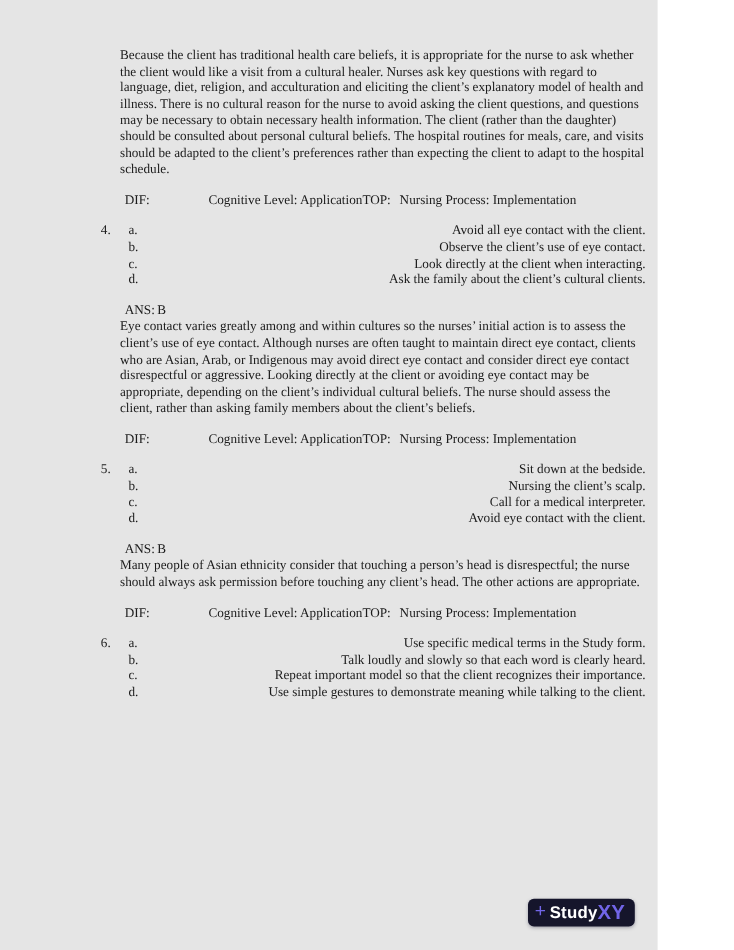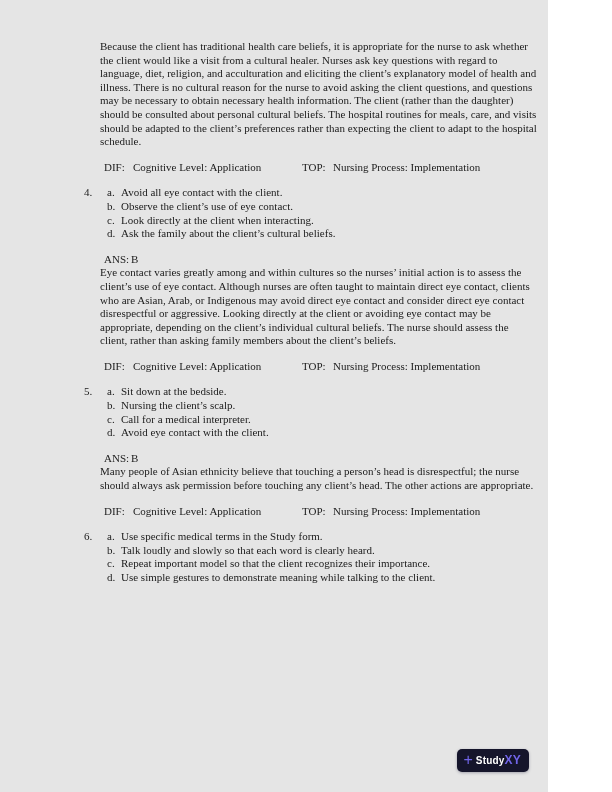--- a/index.html
+++ b/index.html
@@ -20,28 +20,28 @@
     position: absolute;
     left: 100px;
     top: 40px;
     width: 438px;
   }
   .block { margin-bottom: 12px; }
   .para { text-align: left; }
 
   .meta-line { padding-left: 4px; white-space: nowrap; }
   .meta-dif-label { display: inline-block; width: 29px; }
-  .meta-dif-value { display: inline-block; width: 169px; }
+  .meta-dif-value { display: inline-block; width: 169px; text-align: right; }
   .meta-top-label { display: inline-block; width: 31px; }
 
   .question { position: relative; }
   .q-number { position: absolute; left: -16px; top: 0; width: 15px; }
   .option { display: flex; padding-left: 7px; }
   .opt-letter { flex: 0 0 14px; }
-  .opt-text { flex: 1 1 auto; }
+  .opt-text { flex: 1 1 auto; text-align: right; }
 
   .ans-line { padding-left: 4px; }
   .ans-label { display: inline-block; width: 27px; }
 
   .brand-badge {
     position: absolute;
     right: 19px;
     bottom: 20px;
     height: 23px;
     padding: 0 8px 0 6px;
@@ -57,27 +57,27 @@
     color: var(--brand-accent, #7a6cec);
     font-size: 16px;
     font-weight: 400;
     line-height: 1;
     margin-right: 3px;
     transform: translateY(-1px);
   }
   .brand-study {
     color: var(--brand-text, #ffffff);
     font-weight: 700;
-    font-size: 10px;
+    font-size: 14px;
     letter-spacing: 0.2px;
   }
   .brand-xy {
     color: var(--brand-accent, #7a6cec);
     font-weight: 700;
-    font-size: 12px;
+    font-size: 17px;
     letter-spacing: 0.2px;
   }
 </style>
 </head>
 <body>
 
 <div class="page">
   <div class="content">
 
     <div class="block para">Because the client has traditional health care beliefs, it is appropriate for the nurse to ask whether the client would like a visit from a cultural healer. Nurses ask key questions with regard to language, diet, religion, and acculturation and eliciting the client’s explanatory model of health and illness. There is no cultural reason for the nurse to avoid asking the client questions, and questions may be necessary to obtain necessary health information. The client (rather than the daughter) should be consulted about personal cultural beliefs. The hospital routines for meals, care, and visits should be adapted to the client’s preferences rather than expecting the client to adapt to the hospital schedule.</div>
@@ -96,21 +96,21 @@
         <div class="option">
           <span class="opt-letter">b.</span>
             <span class="opt-text">Observe the client’s use of eye contact.</span>
         </div>
         <div class="option">
           <span class="opt-letter">c.</span>
             <span class="opt-text">Look directly at the client when interacting.</span>
         </div>
         <div class="option">
           <span class="opt-letter">d.</span>
-            <span class="opt-text">Ask the family about the client’s cultural beliefs.</span>
+            <span class="opt-text">Ask the family about the client’s cultural clients.</span>
         </div>
       </div>
     </div>
 
     <div class="block">
       <div class="ans-line">
         <span class="ans-label">ANS:</span><span class="ans-value">B</span>
       </div>
       <div class="para">Eye contact varies greatly among and within cultures so the nurses’ initial action is to assess the client’s use of eye contact. Although nurses are often taught to maintain direct eye contact, clients who are Asian, Arab, or Indigenous may avoid direct eye contact and consider direct eye contact disrespectful or aggressive. Looking directly at the client or avoiding eye contact may be appropriate, depending on the client’s individual cultural beliefs. The nurse should assess the client, rather than asking family members about the client’s beliefs.</div>
     </div>
@@ -138,21 +138,21 @@
           <span class="opt-letter">d.</span>
             <span class="opt-text">Avoid eye contact with the client.</span>
         </div>
       </div>
     </div>
 
     <div class="block">
       <div class="ans-line">
         <span class="ans-label">ANS:</span><span class="ans-value">B</span>
       </div>
-      <div class="para">Many people of Asian ethnicity believe that touching a person’s head is disrespectful; the nurse should always ask permission before touching any client’s head. The other actions are appropriate.</div>
+      <div class="para">Many people of Asian ethnicity consider that touching a person’s head is disrespectful; the nurse should always ask permission before touching any client’s head. The other actions are appropriate.</div>
     </div>
 
     <div class="block meta-line">
       <span class="meta-dif-label">DIF:</span><span class="meta-dif-value">Cognitive Level: Application</span><span class="meta-top-label">TOP:</span><span class="meta-top-value">Nursing Process: Implementation</span>
     </div>
 
     <div class="block question">
       <div class="q-number">6.</div>
       <div class="options">
         <div class="option">

